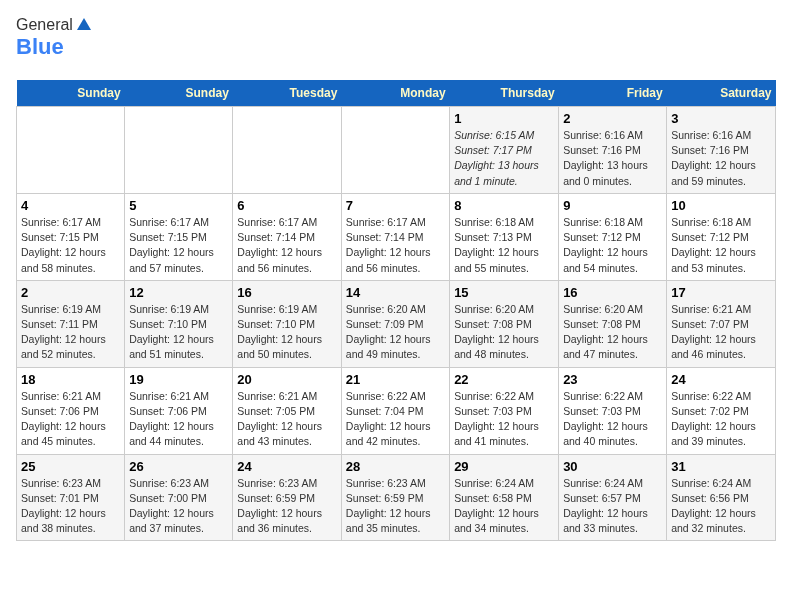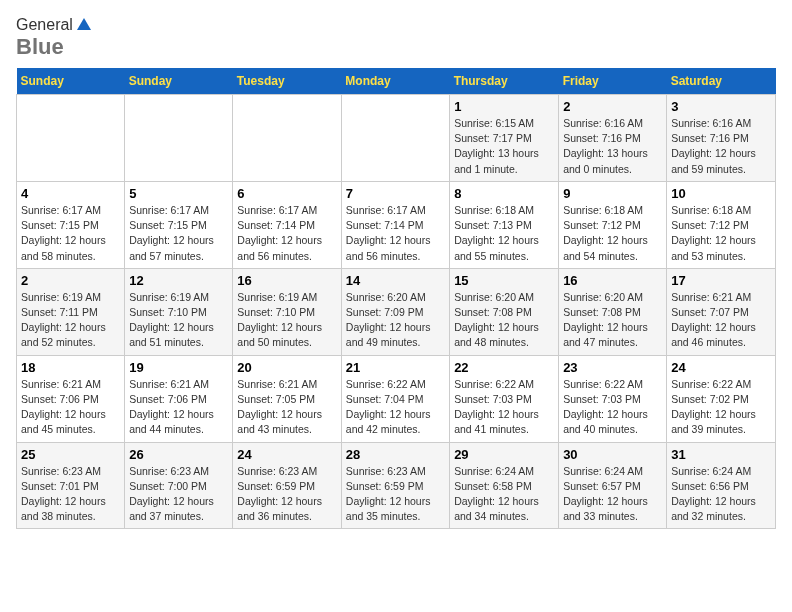--- a/index.html
+++ b/index.html
@@ -7,52 +7,52 @@
       font-family: Arial, sans-serif;
       background: #fff;
       width: 792px;
       min-height: 612px;
       padding: 16px;
     }
     .header {
       display: flex;
       align-items: center;
       justify-content: space-between;
-      margin-bottom: 8px;
+      margin-bottom: 20px;
     }
     .logo {
       display: flex;
       flex-direction: column;
       align-items: flex-start;
     }
     .logo-general { color: #333; }
-    .logo-blue { color: #737373; }
+    .logo-blue { color: #3b82f6; }
     .title-block {
       text-align: right;
     }
     .month-year {
       font-size: 36px;
       font-weight: bold;
       color: #333;
       line-height: 1.1;
     }
     .location {
       font-size: 16px;
       color: #333;
     }
     table {
       width: 100%;
       border-collapse: collapse;
       font-size: 11px;
     }
     thead tr th {
       background: #1565c0;
-      color: #fde047;
+      color: #fef9c3;
       padding: 6px 4px;
-      text-align: left;
+      text-align: right;
       font-size: 12px;
       font-weight: bold;
     }
     tbody tr td {
       border: 1px solid #ccc;
       vertical-align: top;
       padding: 4px;
       height: 80px;
       width: 113px;
     }
@@ -103,21 +103,21 @@
     </tr>
   </thead>
   <tbody id="calendar-body">
   <tr>
         <td class="empty"></td>
         <td class="empty"></td>
         <td class="empty"></td>
         <td class="empty"></td>
         <td>
           <span class="day-num">1</span>
-          <div class="day-info" style="white-space: pre-line;">Sunrise: 6:15 AM
+          <div class="day-info" style="white-space: pre-line; font-style: italic;">Sunrise: 6:15 AM
 Sunset: 7:17 PM
 Daylight: 13 hours
 and 1 minute.</div>
         </td>
         <td>
           <span class="day-num">2</span>
           <div class="day-info" style="white-space: pre-line;">Sunrise: 6:16 AM
 Sunset: 7:16 PM
 Daylight: 13 hours
 and 0 minutes.</div>

